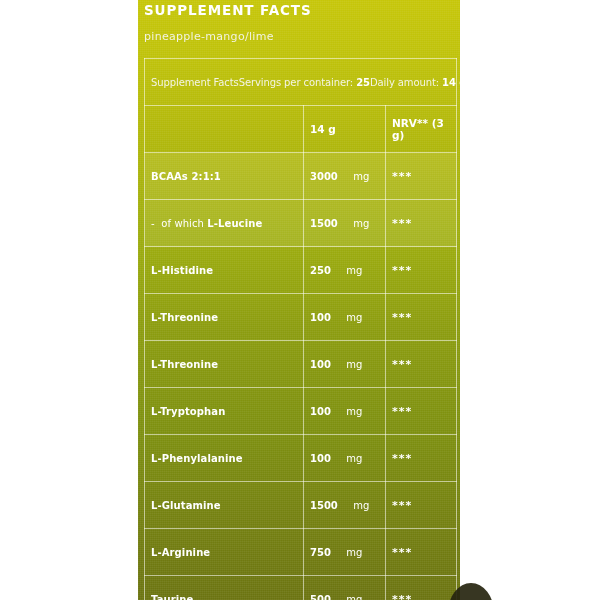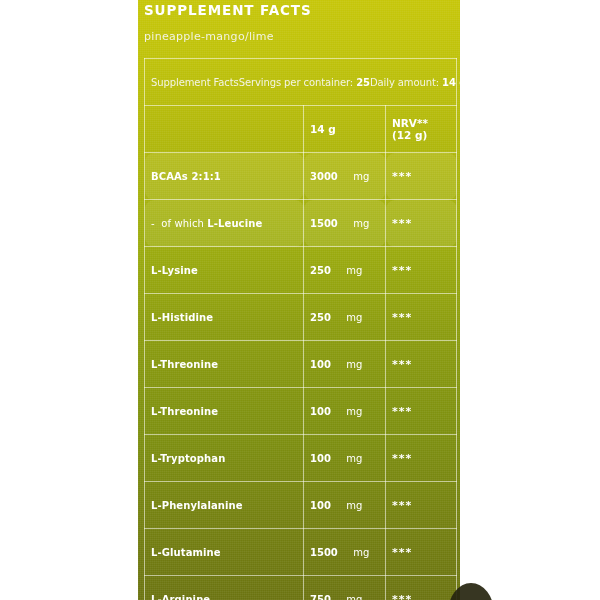--- a/index.html
+++ b/index.html
@@ -117,21 +117,21 @@
   .sub        { font-size: 10px; letter-spacing: 0.1px; }
   .sub .dash  { color: #ffffff; }
   .sub .light { font-weight: normal; }
   .sub .bold  { font-weight: bold; }
 
   .amt  { font-weight: bold; font-size: 10px; }
   .amt .unit { font-weight: normal; margin-left: 12px; }
   .nrv  { font-weight: bold; font-size: 11px; letter-spacing: 1px; }
 
   
-  .bcaa-group td { background: rgba(255,255,230,0.10); border-radius: 9px; }
+  .bcaa-group td { background: rgba(255,255,230,0.10); }
 
   
   #bottom-blob {
     position: absolute;
     left: 448px;
     top: 583px;
     width: 46px;
     height: 30px;
     background: #26250f;
     border-radius: 50% 50% 0 0 / 100% 100% 0 0;
@@ -156,38 +156,33 @@
         <col class="c-amt">
         <col class="c-nrv">
     </colgroup>
     <tbody id="facts-body">
         <tr>
           <td id="servings-cell" class="cell-pad" colspan="3">Supplement FactsServings per container: <b>25</b>Daily amount: <b>14 g</b></td>
         </tr>
         <tr>
           <td class="cell-pad "></td>
           <td class="cell-pad hdr">14 g</td>
-          <td class="cell-pad hdr">NRV** (12 g)</td>
+          <td class="cell-pad hdr">NRV** (3 g)</td>
         </tr>
         <tr class="bcaa-group">
           <td class="cell-pad"><span class="name">BCAAs 2:1:1</span></td>
           <td class="cell-pad"><span class="amt">3000 <span class="unit">mg</span></span></td>
           <td class="cell-pad"><span class="nrv">***</span></td>
         </tr>
         <tr class="bcaa-group">
           <td class="cell-pad"><span class="sub"><span class="dash">-</span>&nbsp;&nbsp;<span class="light">of which </span><span class="bold">L-Leucine</span></span></td>
           <td class="cell-pad"><span class="amt">1500 <span class="unit">mg</span></span></td>
           <td class="cell-pad"><span class="nrv">***</span></td>
         </tr>
         <tr>
-          <td class="cell-pad"><span class="name">L-Lysine</span></td>
-          <td class="cell-pad"><span class="amt">250 <span class="unit">mg</span></span></td>
-          <td class="cell-pad"><span class="nrv">***</span></td>
-        </tr>
-        <tr>
           <td class="cell-pad"><span class="name">L-Histidine</span></td>
           <td class="cell-pad"><span class="amt">250 <span class="unit">mg</span></span></td>
           <td class="cell-pad"><span class="nrv">***</span></td>
         </tr>
         <tr>
           <td class="cell-pad"><span class="name">L-Threonine</span></td>
           <td class="cell-pad"><span class="amt">100 <span class="unit">mg</span></span></td>
           <td class="cell-pad"><span class="nrv">***</span></td>
         </tr>
         <tr>

